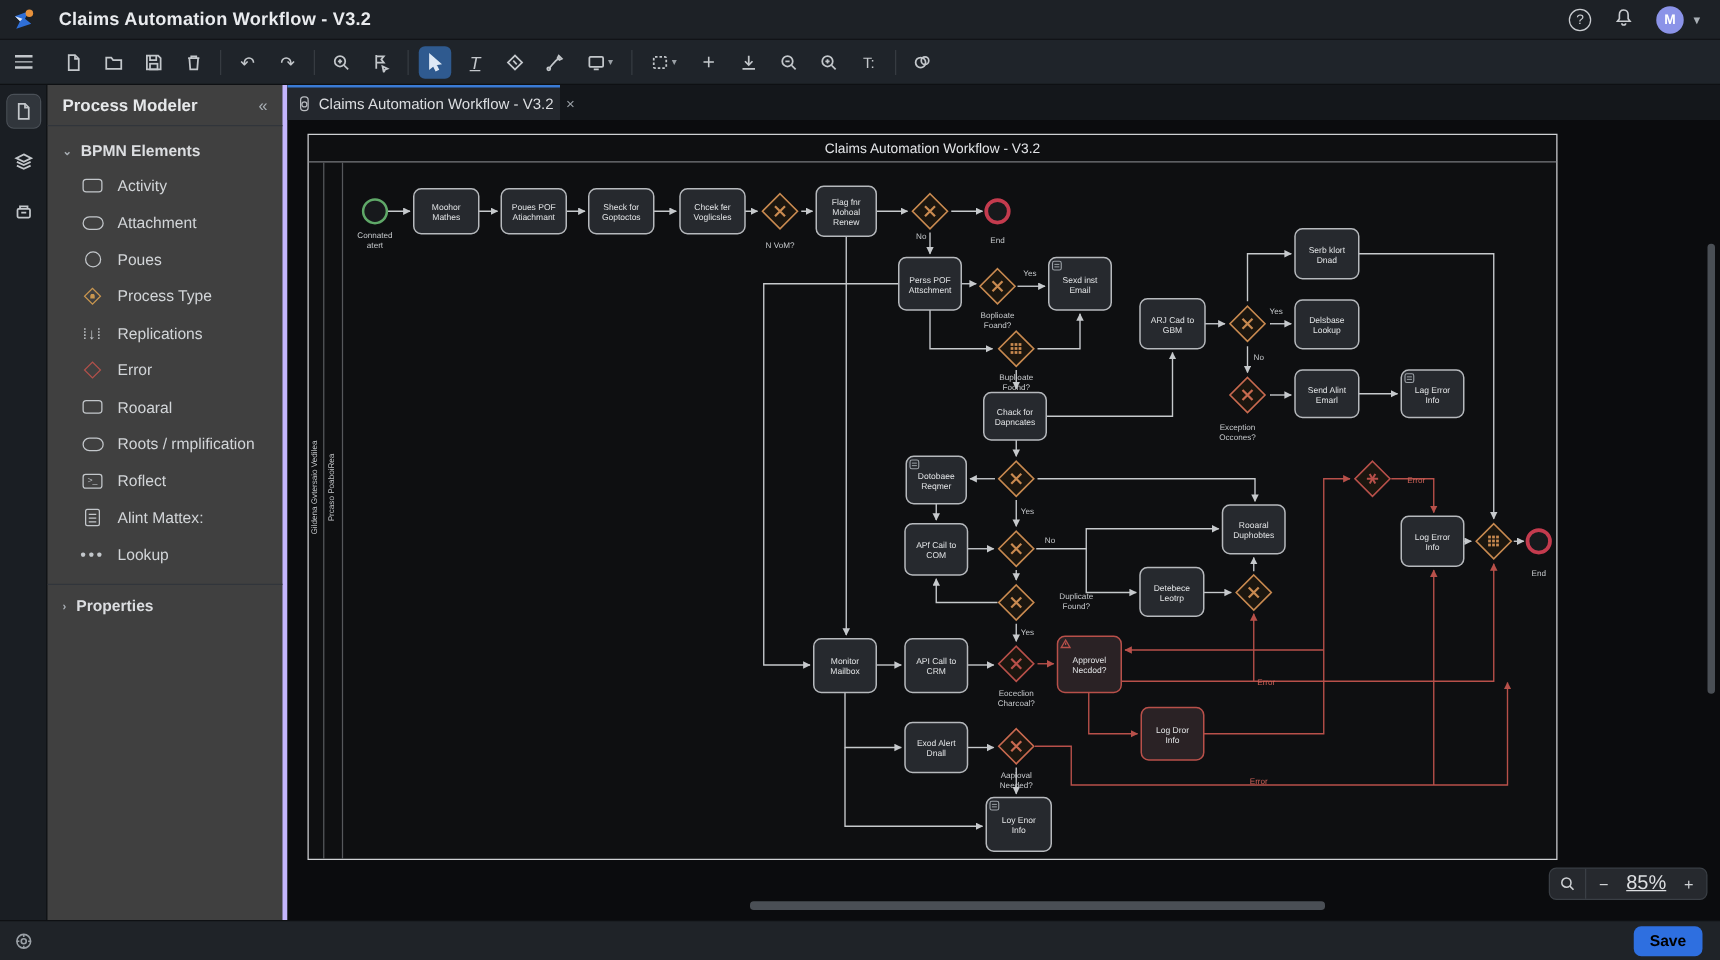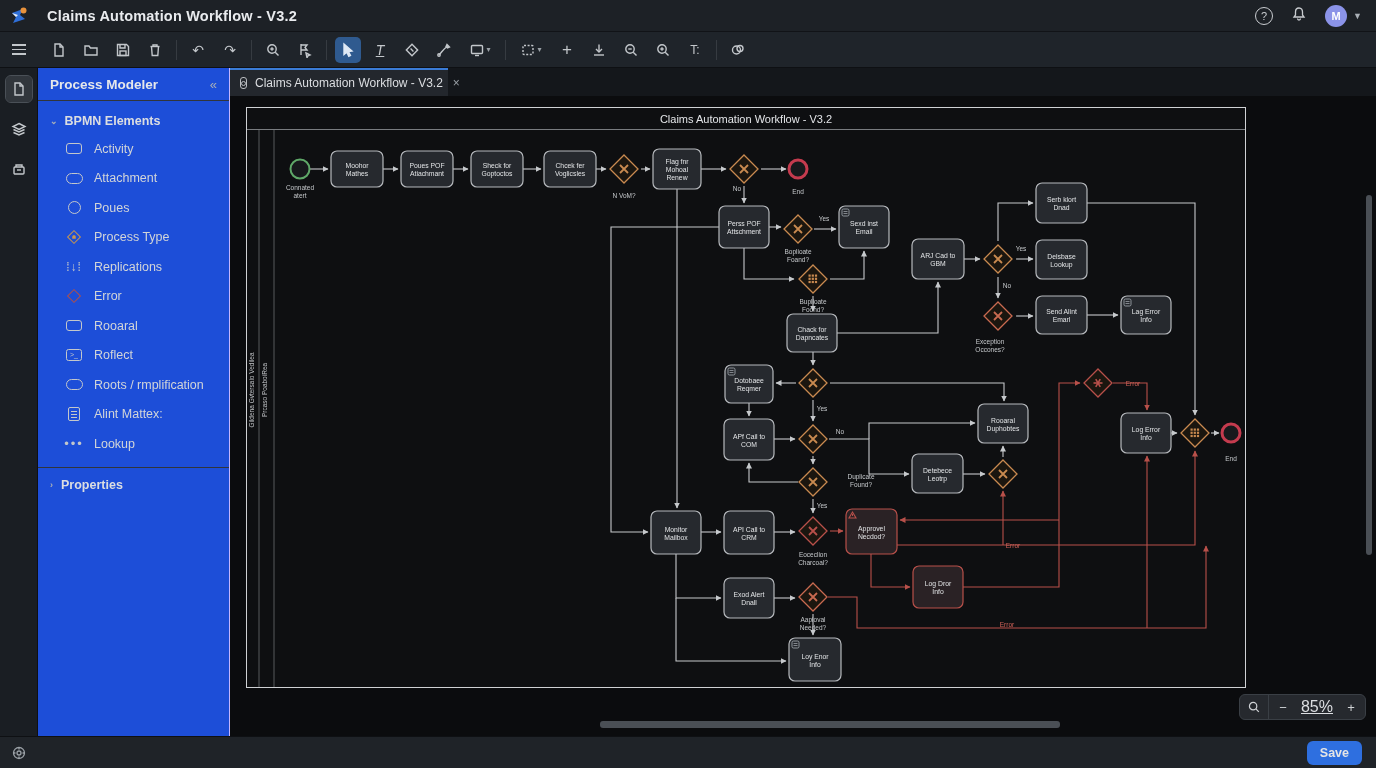--- a/index.html
+++ b/index.html
@@ -35,21 +35,21 @@
 
   
   .iconstrip { position:absolute; left:0; top:68px; width:38px; height:668px; background:#1a1e23;
     border-right:1px solid #0e1013; display:flex; flex-direction:column; align-items:center; padding-top:8px; gap:14px; }
   .strip-btn { width:26px; height:26px; border-radius:5px; display:flex; align-items:center; justify-content:center; }
   .strip-btn.sel { background:#31363c; outline:1px solid #4a5popin; outline:1px solid #4a5057; }
   .strip-btn svg { stroke:#c3c7cb; fill:none; stroke-width:1.4; }
 
   
   .sidebar { position:absolute; left:38px; top:68px; width:192px; height:668px;
-    background:#1d4ed8; border-right:1px solid #c4b5fd; }
+    background:#404040; border-right:4px solid #c4b5fd; }
   .sb-header { height:33px; display:flex; align-items:center; padding:0 12px;
     border-bottom:1px solid #31353b; }
   .sb-title { font-size:13.5px; font-weight:700; color:#e6e8ea; }
   .sb-collapse { margin-left:auto; color:#aab0b6; font-size:13px; }
   .sb-section { display:flex; align-items:center; gap:7px; padding:13px 12px 6px 12px;
     font-size:12.5px; font-weight:700; color:#dcdee1; }
   .sb-chev { font-size:9px; color:#aab0b6; }
   .sb-item { display:flex; align-items:center; gap:10px; height:29.5px; padding-left:26px;
     font-size:12.5px; color:#d2d5d8; }
   .sb-ico { width:20px; display:flex; align-items:center; justify-content:center; }
@@ -92,21 +92,21 @@
     background:#26292e; border:1px solid #3a3f45; border-radius:6px; overflow:hidden; }
   .zoomctl .zbtn { width:28px; height:26px; display:flex; align-items:center; justify-content:center;
     color:#cfd2d5; font-size:13px; }
   .zoomctl .zsep { width:1px; height:26px; background:#3a3f45; }
   .zoomval { font-size:16px; color:#dcdee1; padding:0 4px;text-decoration:underline; }
 
   
   .bottombar { position:absolute; left:0; top:736px; width:1376px; height:32px; background:#1f2328;
     border-top:1px solid #0e1013; display:flex; align-items:center; }
   .bb-left-icon { width:38px; display:flex; justify-content:center; }
-  .save-btn { margin-left:auto; margin-right:14px; background:#2e6fe0; color:#e5e5e5; font-size:12.5px;
+  .save-btn { margin-left:auto; margin-right:14px; background:#2e6fe0; color:#000000; font-size:12.5px;
     font-weight:700; padding:5px 13px; border-radius:6px; border:none; }
 </style>
 </head>
 <body>
 
 <div class="topbar">
   <div class="logo">
     <svg width="20" height="20" viewBox="0 0 20 20">
       <polygon points="3,7 14,3 11,9 16,13 4,17 7,11" fill="#2f6fd8"></polygon>
       <polygon points="3,7 9,9 7,11" fill="#e8edf4"></polygon>
@@ -328,29 +328,29 @@
         <span>Error</span>
       </div>
       <div class="sb-item">
         <span class="sb-ico">
           <span class="shape-rect"></span>
         </span>
         <span>Rooaral</span>
       </div>
       <div class="sb-item">
         <span class="sb-ico">
+          <span class="shape-pill"></span>
+        </span>
+        <span>Roots / rmplification</span>
+      </div>
+      <div class="sb-item">
+        <span class="sb-ico">
           <span class="shape-term">&gt;_</span>
         </span>
         <span>Roflect</span>
-      </div>
-      <div class="sb-item">
-        <span class="sb-ico">
-          <span class="shape-pill"></span>
-        </span>
-        <span>Roots / rmplification</span>
       </div>
       <div class="sb-item">
         <span class="sb-ico">
           <span class="shape-doc"></span>
         </span>
         <span>Alint Mattex:</span>
       </div>
       <div class="sb-item">
         <span class="sb-ico">
           <span class="shape-dots">•••</span>

